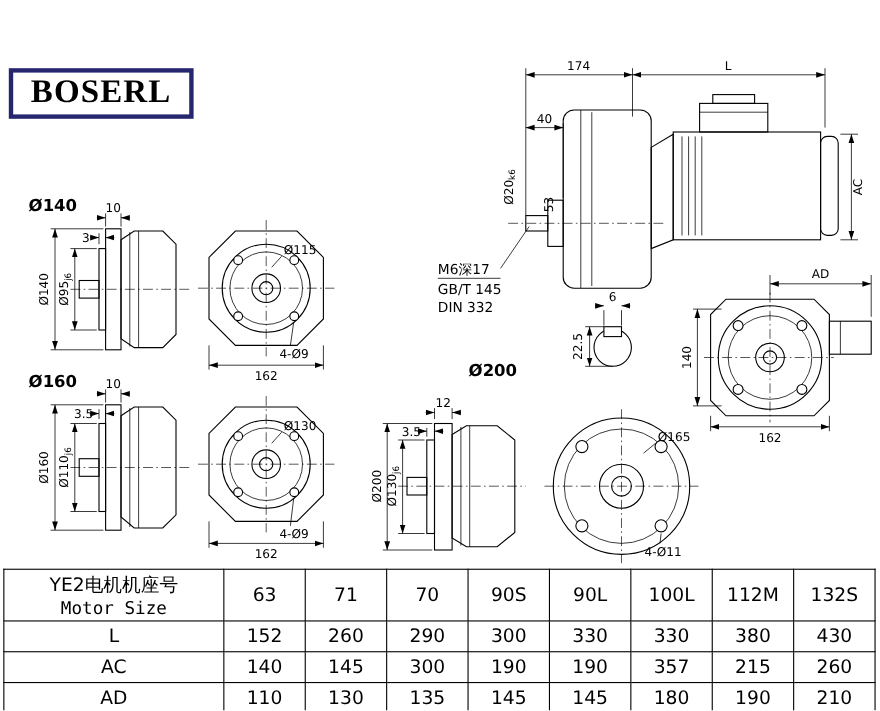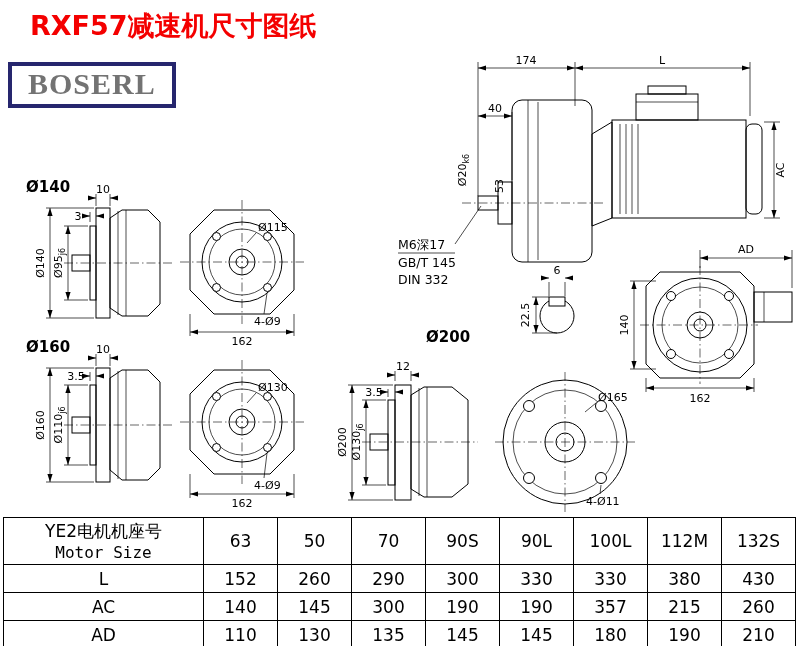--- a/index.html
+++ b/index.html
@@ -2,21 +2,21 @@
 <html><head>
 <meta charset="utf-8">
 <style>
   html,body{margin:0;padding:0;background:#fff;}
   #page{position:relative;width:800px;height:646px;background:#fff;overflow:hidden;
         font-family:"DejaVu Sans",sans-serif;color:#000;}
   .title{position:absolute;left:30px;top:8px;font-size:27px;font-weight:bold;color:#f40000;
          font-family:"DejaVu Sans",sans-serif;white-space:nowrap;}
   .logo{position:absolute;left:8px;top:62px;border:4px solid #26266e;background:#fff;
         padding:1px 16px 3px 16px;}
-  .logo span{font-family:"Liberation Serif",serif;font-weight:bold;font-size:30px;color:#737373;
+  .logo span{font-family:"Liberation Serif",serif;font-weight:bold;font-size:30px;color:#000000;
         letter-spacing:1px;}
   svg.drawing{position:absolute;left:0;top:0;}
   svg text{font-family:"DejaVu Sans",sans-serif;fill:#000;}
   .s{stroke:#000;stroke-width:1;fill:none;}
   .t{stroke:#000;stroke-width:0.7;fill:none;}
   .cl{stroke:#000;stroke-width:0.6;fill:none;stroke-dasharray:9 3 1.5 3;}
   .hole{fill:#fff;stroke:#000;stroke-width:1;}
   .d{font-size:11px;}
   .d2{font-size:12.5px;}
   .lbl{font-size:15px;font-weight:bold;}
@@ -25,21 +25,20 @@
         table-layout:fixed;text-align:center;font-size:17px;}
   table.dimtable td{border:1px solid #000;padding:0;height:27px;vertical-align:middle;}
   table.dimtable tr.hdr td{height:46px;}
   .hdr-en{font-family:"DejaVu Sans Mono",monospace;font-size:16px;text-align:center;}
 </style>
 </head>
 <body>
 
 <div id="page">
 
-  <div class="title">RXF57减速机尺寸图纸</div>
   <div class="logo">
     <span>BOSERL</span>
   </div>
 
   <svg class="drawing" width="800" height="517" viewBox="0 0 800 517">
     <defs>
       <marker id="arr" viewBox="0 0 8 8" refX="8" refY="4" markerWidth="8" markerHeight="8" orient="auto-start-reverse" markerUnits="userSpaceOnUse">
         <path d="M0,1.4 L8,4 L0,6.6 Z" fill="#000"></path>
       </marker>
     </defs>
@@ -304,21 +303,21 @@
         <col style="width:74px">
         <col style="width:74px">
     </colgroup>
     <tbody>
         <tr class="hdr">
       <td>
         <div>YE2电机机座号</div>
         <div class="hdr-en">Motor Size</div>
       </td>
       <td>63</td>
-      <td>50</td>
+      <td>71</td>
       <td>70</td>
       <td>90S</td>
       <td>90L</td>
       <td>100L</td>
       <td>112M</td>
       <td>132S</td>
     </tr>
     <tr>
       <td>L</td>
       <td>152</td>

